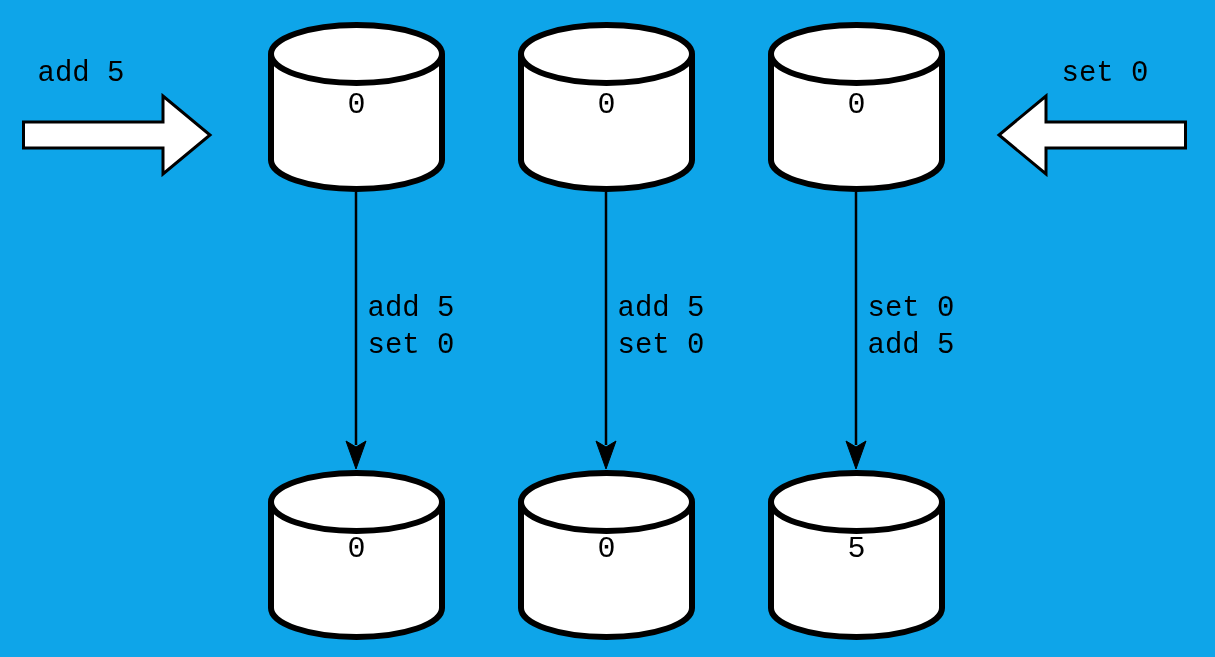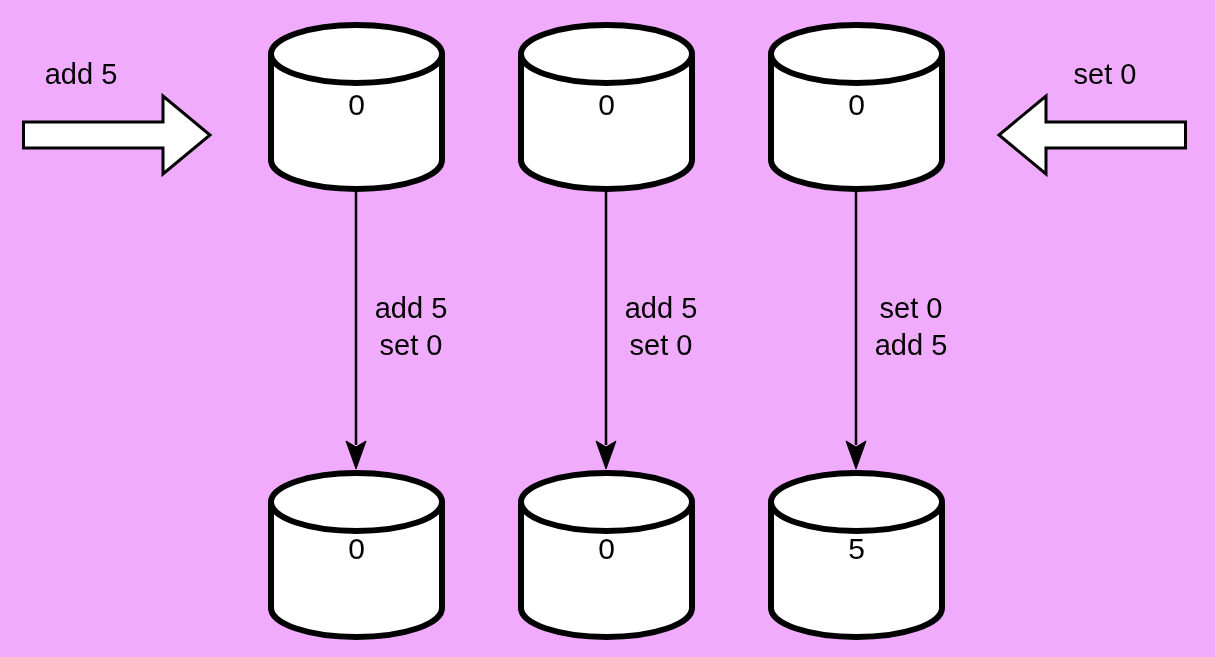--- a/index.html
+++ b/index.html
@@ -6,22 +6,23 @@
     margin: 0;
     padding: 0;
     background: #ffffff;
     font-family: "Liberation Sans", sans-serif;
     color: #000000;
   }
   .diagram {
     position: relative;
     width: 1215px;
     height: 657px;
-    background: #f0abfc;
+    background: #0ea5e9;
     overflow: hidden;
+    font-family: Liberation Mono, monospace;
   }
 
   
   .cylinder {
     position: absolute;
     width: 177px;
     height: 170px;
   }
   .cylinder svg { display: block; width: 100%; height: 100%; }
   .cyl-value {

